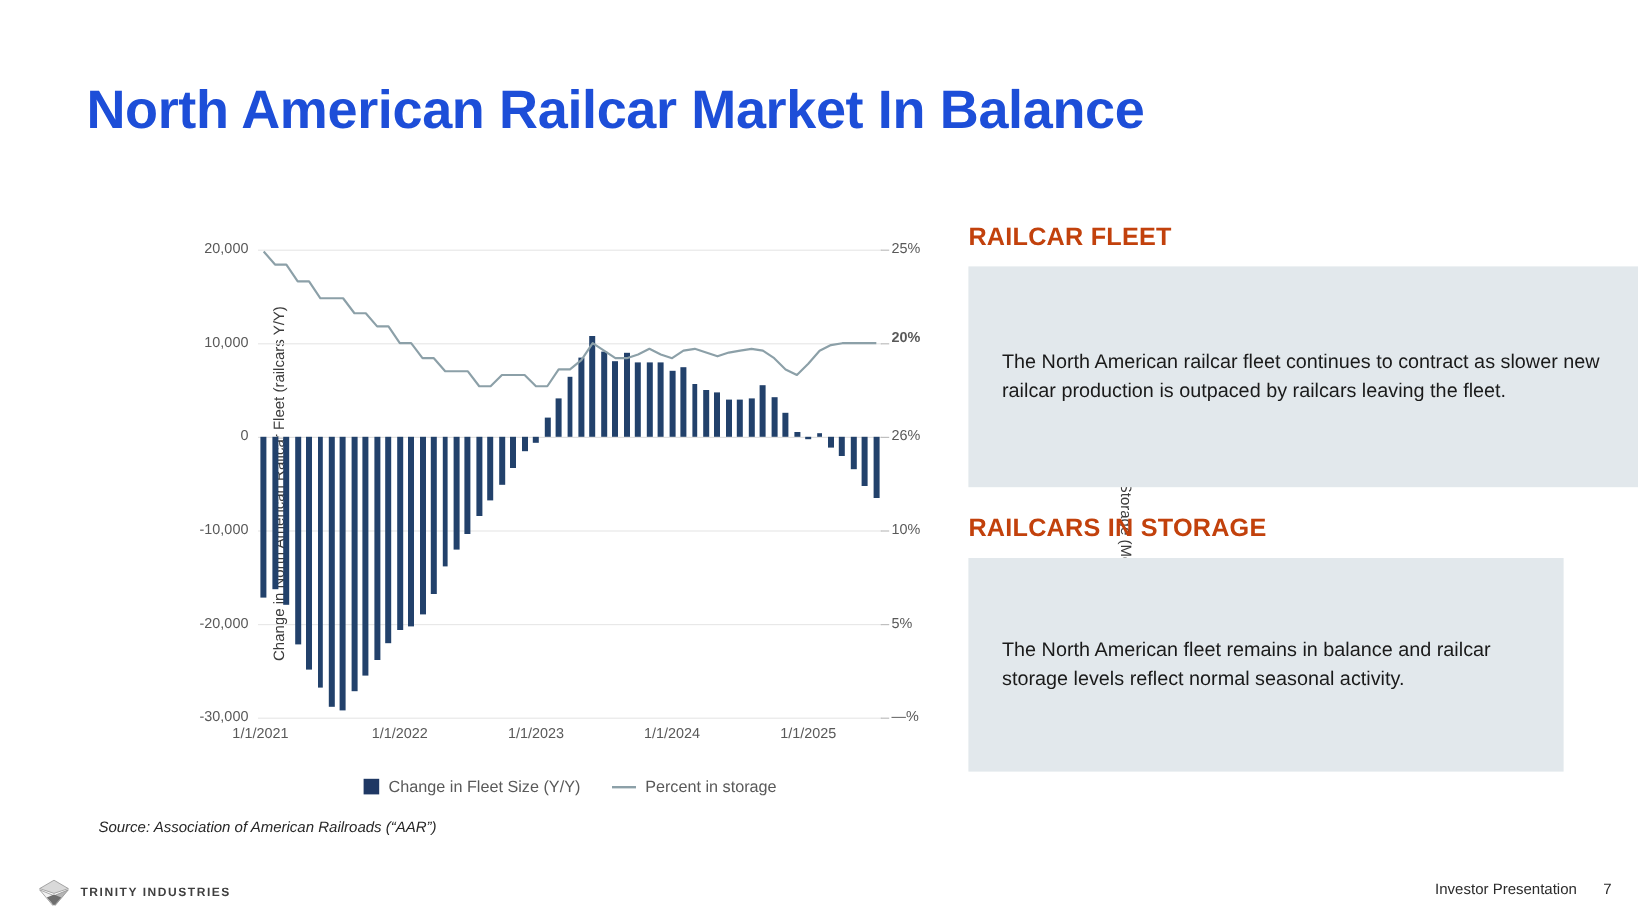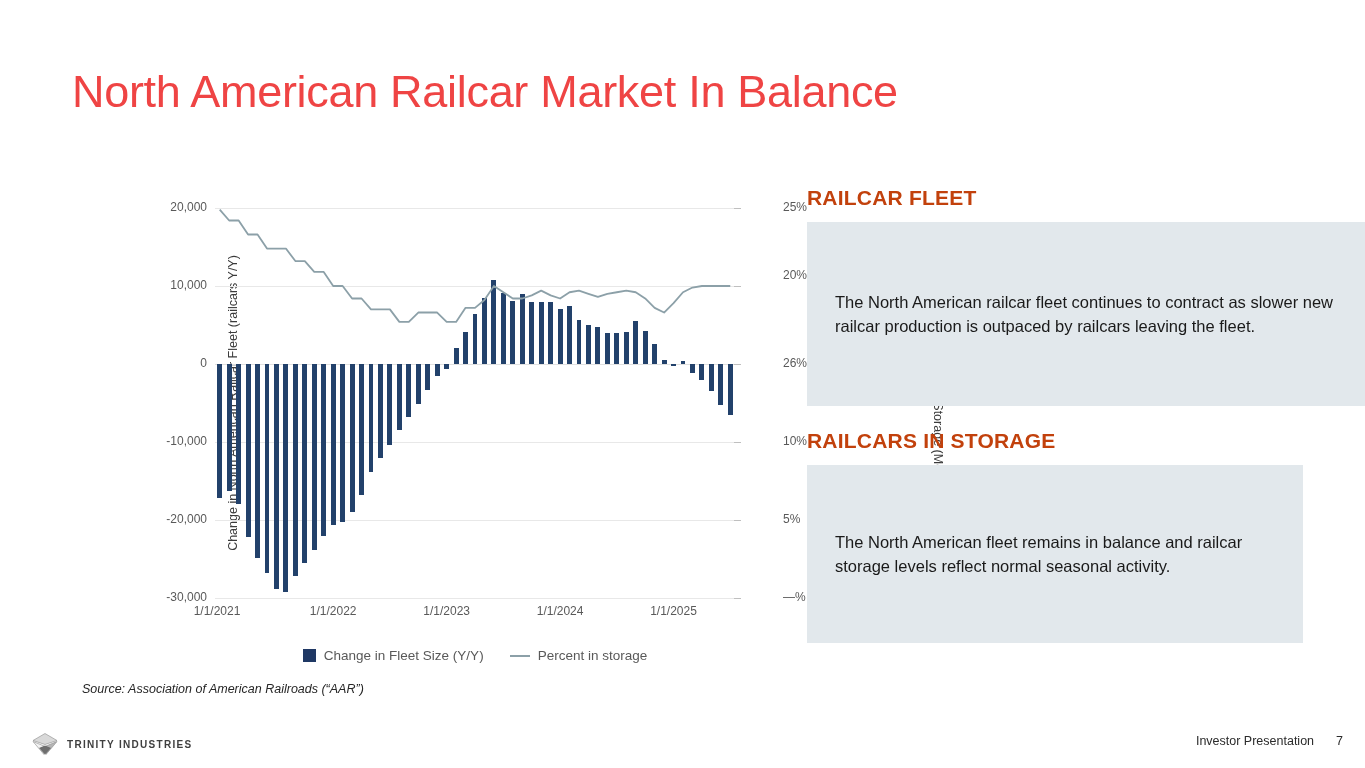--- a/index.html
+++ b/index.html
@@ -7,21 +7,21 @@
   body{
     width:1365px;height:768px;background:#ffffff;
     font-family:"Liberation Sans","DejaVu Sans",sans-serif;
     overflow:hidden;position:relative;
   }
   .slide{position:absolute;inset:0;background:#fff;}
 
   
   .slide-title{
     position:absolute;left:72px;top:66px;
-    font-size:45px;font-weight:normal;color:#ef4444;
+    font-size:45px;font-weight:bold;color:#1d4ed8;
     letter-spacing:-0.3px;white-space:nowrap;
   }
 
   
   .chart-block{position:absolute;left:60px;top:150px;width:740px;height:560px;}
   .chart-title{
     position:absolute;left:78px;top:12px;width:640px;text-align:center;
     font-size:18px;font-weight:bold;color:#1F3864;
   }
 
@@ -32,21 +32,21 @@
   .gridline.zero{background:#e0e0e0;}
 
   .ylabel-left{
     position:absolute;left:-58px;top:0;width:100%;
     font-size:12px;color:#595959;text-align:right;
     transform:translateY(-8px);white-space:nowrap;
   }
   .ylabel-right{
     position:absolute;left:528px;top:0;
     font-size:12px;color:#595959;text-align:left;
-    transform:translateY(-8px);white-space:nowrap;margin-left:40px;
+    transform:translateY(-8px);white-space:nowrap;
   }
   .tickmark{position:absolute;left:519px;width:7px;height:1px;background:#bfbfbf;}
 
   .axis-title-left{
     position:absolute;left:-130px;top:50%;
     transform:translate(0,-50%) rotate(-90deg);
     transform-origin:center center;
     font-size:12.5px;color:#3b3b3b;white-space:nowrap;
   }
   .axis-title-right{
@@ -126,21 +126,21 @@
         <div class="gridline zero" style="top: 156px;"></div>
         <div class="ylabel-left" style="top: 156px; width: 50px;">0</div>
         <div class="gridline" style="top: 234px;"></div>
         <div class="ylabel-left" style="top: 234px; width: 50px;">-10,000</div>
         <div class="gridline" style="top: 312px;"></div>
         <div class="ylabel-left" style="top: 312px; width: 50px;">-20,000</div>
         <div class="gridline" style="top: 390px;"></div>
         <div class="ylabel-left" style="top: 390px; width: 50px;">-30,000</div>
         <div class="ylabel-right" style="top: 0px;">25%</div>
         <div class="tickmark" style="top: 0px;"></div>
-        <div class="ylabel-right" style="top: 68px;">20%</div>
+        <div class="ylabel-right" style="top: 74px; font-weight: bold;">20%</div>
         <div class="tickmark" style="top: 78px;"></div>
         <div class="ylabel-right" style="top: 156px;">26%</div>
         <div class="tickmark" style="top: 156px;"></div>
         <div class="ylabel-right" style="top: 234px;">10%</div>
         <div class="tickmark" style="top: 234px;"></div>
         <div class="ylabel-right" style="top: 312px;">5%</div>
         <div class="tickmark" style="top: 312px;"></div>
         <div class="ylabel-right" style="top: 390px;">—%</div>
         <div class="tickmark" style="top: 390px;"></div>
         <div class="bar" style="left: 2.26909px; width: 4.91636px; top: 156px; height: 134.16px; background: rgb(34, 65, 107);"></div>

